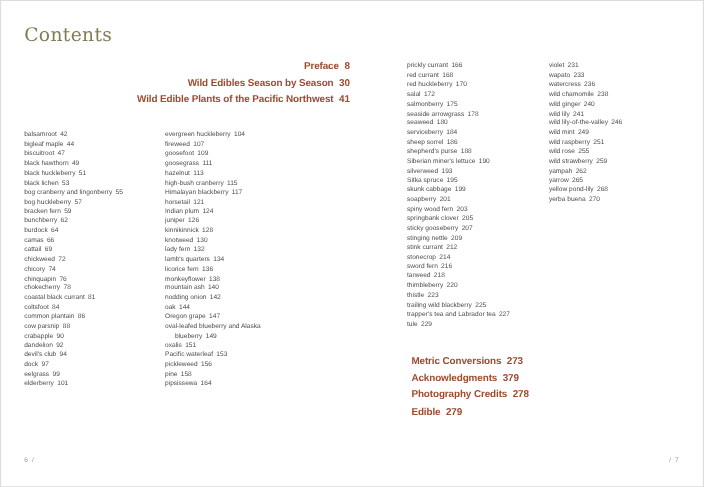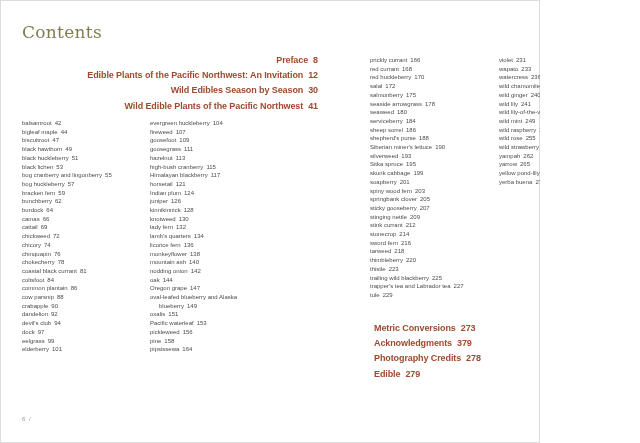--- a/index.html
+++ b/index.html
@@ -1,18 +1,18 @@
 <!DOCTYPE html>
 <html style="--title-color: #807d52; --heading-color: #9e4a2e; --body-color: #4c4c4c; --folio-color: #969696;"><head>
 <meta charset="utf-8">
 <style>
   html,body{margin:0;padding:0;background:#ffffff;}
   .spread{
     position:relative;
-    width:540px;height:443px;
+    width:640px;height:443px;
     background:#ffffff;
     box-shadow:inset 0 0 0 1px #dcdcdc;
     overflow:hidden;
     font-family:"Liberation Sans", sans-serif;
   }
   .page{position:absolute;top:0;height:443px;width:320px;}
   .page.left{left:0;}
   .page.right{left:320px;}
 
   .title{
@@ -62,21 +62,20 @@
 </style>
 </head>
 <body>
 
 <div class="spread">
 
   <section class="page left">
     <h1 class="title">Contents</h1>
     <div class="front-matter" id="front-matter">
         <div class="fm-entry"><span>Preface</span><span class="pg">8</span></div>
-        <div class="fm-entry"><span>Edible Plants of the Pacific Northwest: An Invitation</span><span class="pg">12</span></div>
         <div class="fm-entry"><span>Wild Edibles Season by Season</span><span class="pg">30</span></div>
         <div class="fm-entry"><span>Wild Edible Plants of the Pacific Northwest</span><span class="pg">41</span></div>
       </div>
     <div class="col" id="col-l1">
         <div class="entry"><span>balsamroot</span><span class="pg">42</span></div>
         <div class="entry"><span>bigleaf maple</span><span class="pg">44</span></div>
         <div class="entry"><span>biscuitroot</span><span class="pg">47</span></div>
         <div class="entry"><span>black hawthorn</span><span class="pg">49</span></div>
         <div class="entry"><span>black huckleberry</span><span class="pg">51</span></div>
         <div class="entry"><span>black lichen</span><span class="pg">53</span></div>

